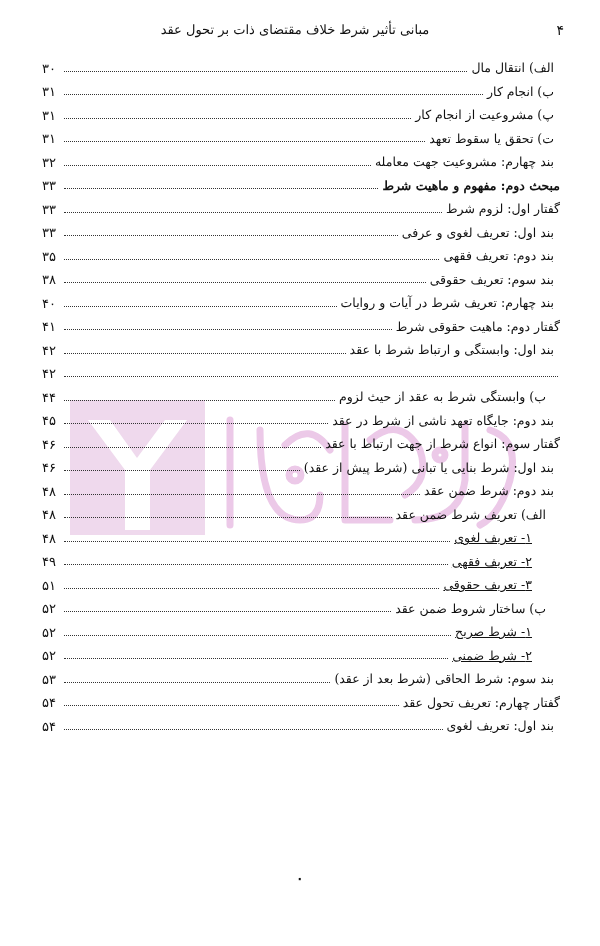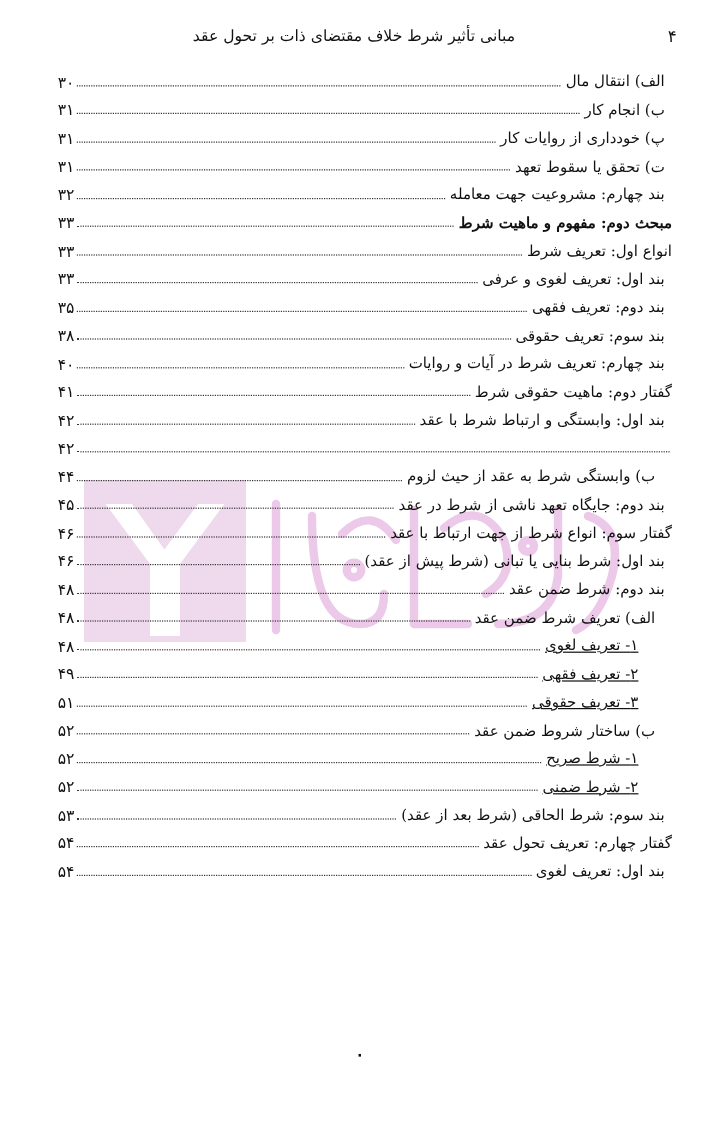--- a/index.html
+++ b/index.html
@@ -73,23 +73,22 @@
     }
     .toc-row .leader {
       flex: 1 1 auto;
       border-bottom: 1.5px dotted #333;
       margin: 0 2px 3px 2px;
       height: 1px;
     }
     .toc-row .pnum {
       flex: 0 0 auto;
       width: 26px;
-      text-align: right;
+      text-align: center;
       font-size: 13px;
-      font-family: Liberation Serif, serif;
     }
     .toc-row.bold .title { font-weight: bold; }
     .lvl0 .title { padding-right: 0; }
     .lvl1 .title { padding-right: 6px; }
     .lvl2 .title { padding-right: 14px; }
     .lvl3 .title { padding-right: 28px; text-decoration: underline; }
     .footer-mark {
       position: absolute;
       top: 870px;
       left: 296px;
@@ -128,41 +127,41 @@
         <span class="title">الف) انتقال مال</span>
         <span class="leader"></span>
         <span class="pnum">۳۰</span>
       </div>
       <div class="toc-row lvl1">
         <span class="title">ب) انجام کار</span>
         <span class="leader"></span>
         <span class="pnum">۳۱</span>
       </div>
       <div class="toc-row lvl1">
-        <span class="title">پ) خودداری از روایات کار</span>
+        <span class="title">پ) مشروعیت از انجام کار</span>
         <span class="leader"></span>
         <span class="pnum">۳۱</span>
       </div>
       <div class="toc-row lvl1">
         <span class="title">ت) تحقق یا سقوط تعهد</span>
         <span class="leader"></span>
         <span class="pnum">۳۱</span>
       </div>
       <div class="toc-row lvl1">
         <span class="title">بند چهارم: مشروعیت جهت معامله</span>
         <span class="leader"></span>
         <span class="pnum">۳۲</span>
       </div>
       <div class="toc-row lvl0 bold">
         <span class="title">مبحث دوم: مفهوم و ماهیت شرط</span>
         <span class="leader"></span>
         <span class="pnum">۳۳</span>
       </div>
       <div class="toc-row lvl0">
-        <span class="title">انواع اول: تعریف شرط</span>
+        <span class="title">گفتار اول: لزوم شرط</span>
         <span class="leader"></span>
         <span class="pnum">۳۳</span>
       </div>
       <div class="toc-row lvl1">
         <span class="title">بند اول: تعریف لغوی و عرفی</span>
         <span class="leader"></span>
         <span class="pnum">۳۳</span>
       </div>
       <div class="toc-row lvl1">
         <span class="title">بند دوم: تعریف فقهی</span>

